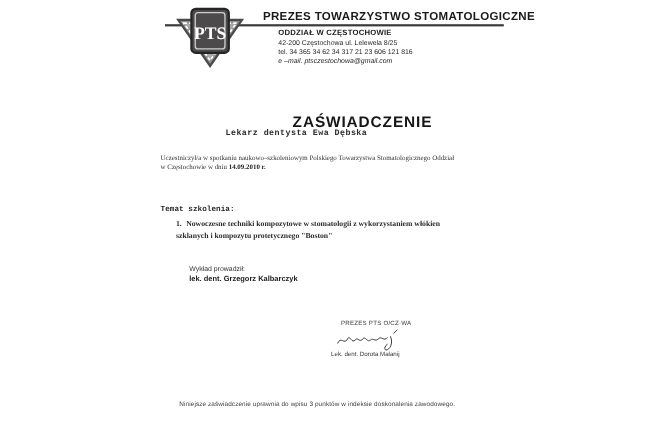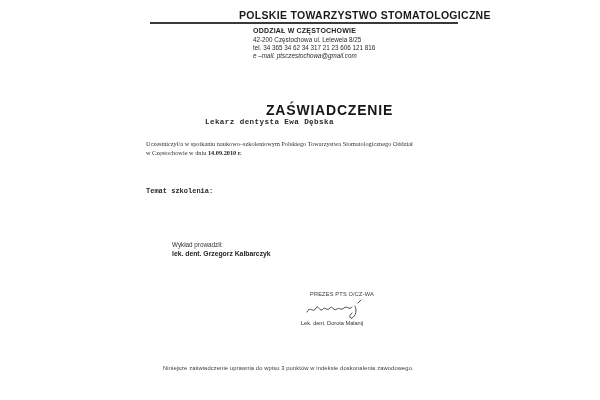--- a/index.html
+++ b/index.html
@@ -100,43 +100,57 @@
   .footer-note {
     left: 163px; top: 365px;
     font-size: 5.8px; color: #3d3d3d; letter-spacing: 0.1px; white-space: nowrap;
   }
 </style>
 </head>
 <body>
 
 <div class="page">
 
-  <div class="abs org-name">POLSKIE TOWARZYSTWO STOMATOLOGICZNE</div>
+  <div class="abs org-name">PREZES TOWARZYSTWO STOMATOLOGICZNE</div>
 
   <div class="abs header-rule"></div>
 
+  <div class="abs logo-wrap">
+    <svg width="62" height="58" viewBox="0 0 62 58">
+
+      <polygon points="2,13 60,13 31,55" fill="#8f8f8f" stroke="#4a4a4a" stroke-width="2"></polygon>
+      <polygon points="7,16 55,16 31,50" fill="#a8a8a8" stroke="#ffffff" stroke-width="1.5" stroke-dasharray="3,2"></polygon>
+
+      <rect x="14" y="3" width="34" height="40" rx="4" fill="#4c4a4a" stroke="#242424" stroke-width="2"></rect>
+      <rect x="17.5" y="6.5" width="27" height="33" rx="2.5" fill="none" stroke="#cfcfcf" stroke-width="1.2"></rect>
+      <text x="31" y="30" text-anchor="middle" font-family="Liberation Serif, serif" font-size="16" font-weight="bold" fill="#ffffff">PTS</text>
+    </svg>
+  </div>
 
   <div class="abs branch">ODDZIAŁ  W CZĘSTOCHOWIE</div>
   <div class="abs addr-line addr-1">42-200 Częstochowa   ul. Lelewela 8/25</div>
   <div class="abs addr-line addr-2">tel. 34 365 34 62    34 317 21 23      606 121 816</div>
   <div class="abs addr-line addr-3">e –mail.  ptsczestochowa@gmail.com</div>
 
   <div class="abs cert-title">ZAŚWIADCZENIE</div>
 
   <div class="abs recipient">Lekarz dentysta Ewa Dębska</div>
 
   <div class="abs statement">
     <div>Uczestniczył/a w spotkaniu naukowo–szkoleniowym Polskiego Towarzystwa Stomatologicznego Oddział</div>
     <div>
       <span>w Częstochowie w dniu </span><span class="date">14.09.2010 r.</span>
     </div>
   </div>
 
   <div class="abs topic-label">Temat szkolenia:</div>
 
+  <div class="abs topic-item">
+    <span class="num">1.</span><span>Nowoczesne techniki kompozytowe w stomatologii z wykorzystaniem włókien szklanych i kompozytu protetycznego "Boston"</span>
+  </div>
 
   <div class="abs lecturer-label">Wykład prowadził:</div>
   <div class="abs lecturer-name">lek. dent. Grzegorz Kalbarczyk</div>
 
   <div class="abs sig-role">PREZES PTS O/CZ-WA</div>
 
   <div class="abs sig-mark">
     <svg width="70" height="24" viewBox="0 0 70 24">
       <path d="M4 15 C7 8, 10 17, 13 11 C15 7, 17 16, 20 12 C22 9, 24 15, 27 11 C29 8, 31 15, 34 12 C36 10, 38 14, 41 11 C44 8, 46 14, 49 10" fill="none" stroke="#3a3a3a" stroke-width="0.9" stroke-linecap="round"></path>
       <path d="M52 9 C54 13, 53 19, 49 21 C46 22, 46 18, 49 16" fill="none" stroke="#3a3a3a" stroke-width="0.9" stroke-linecap="round"></path>

